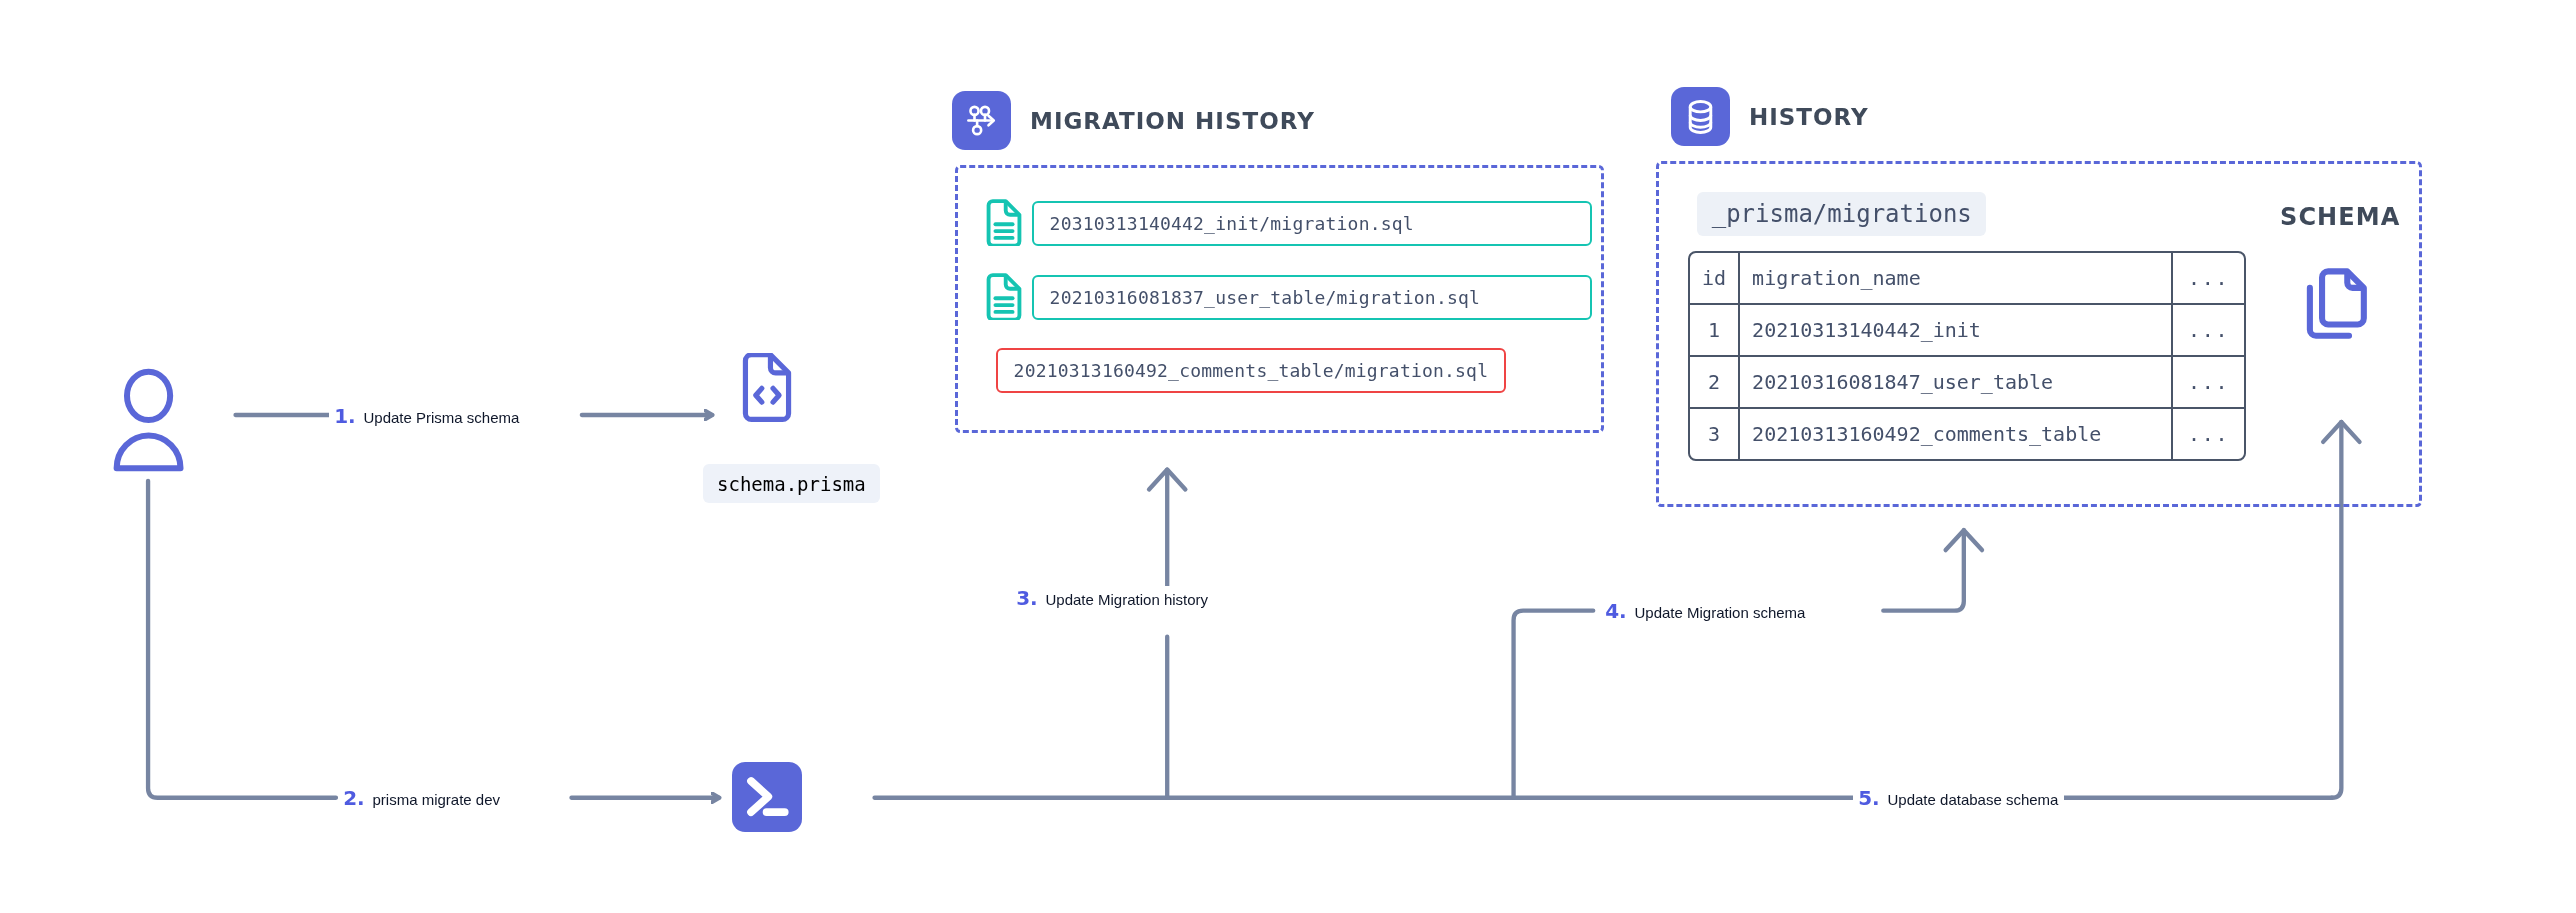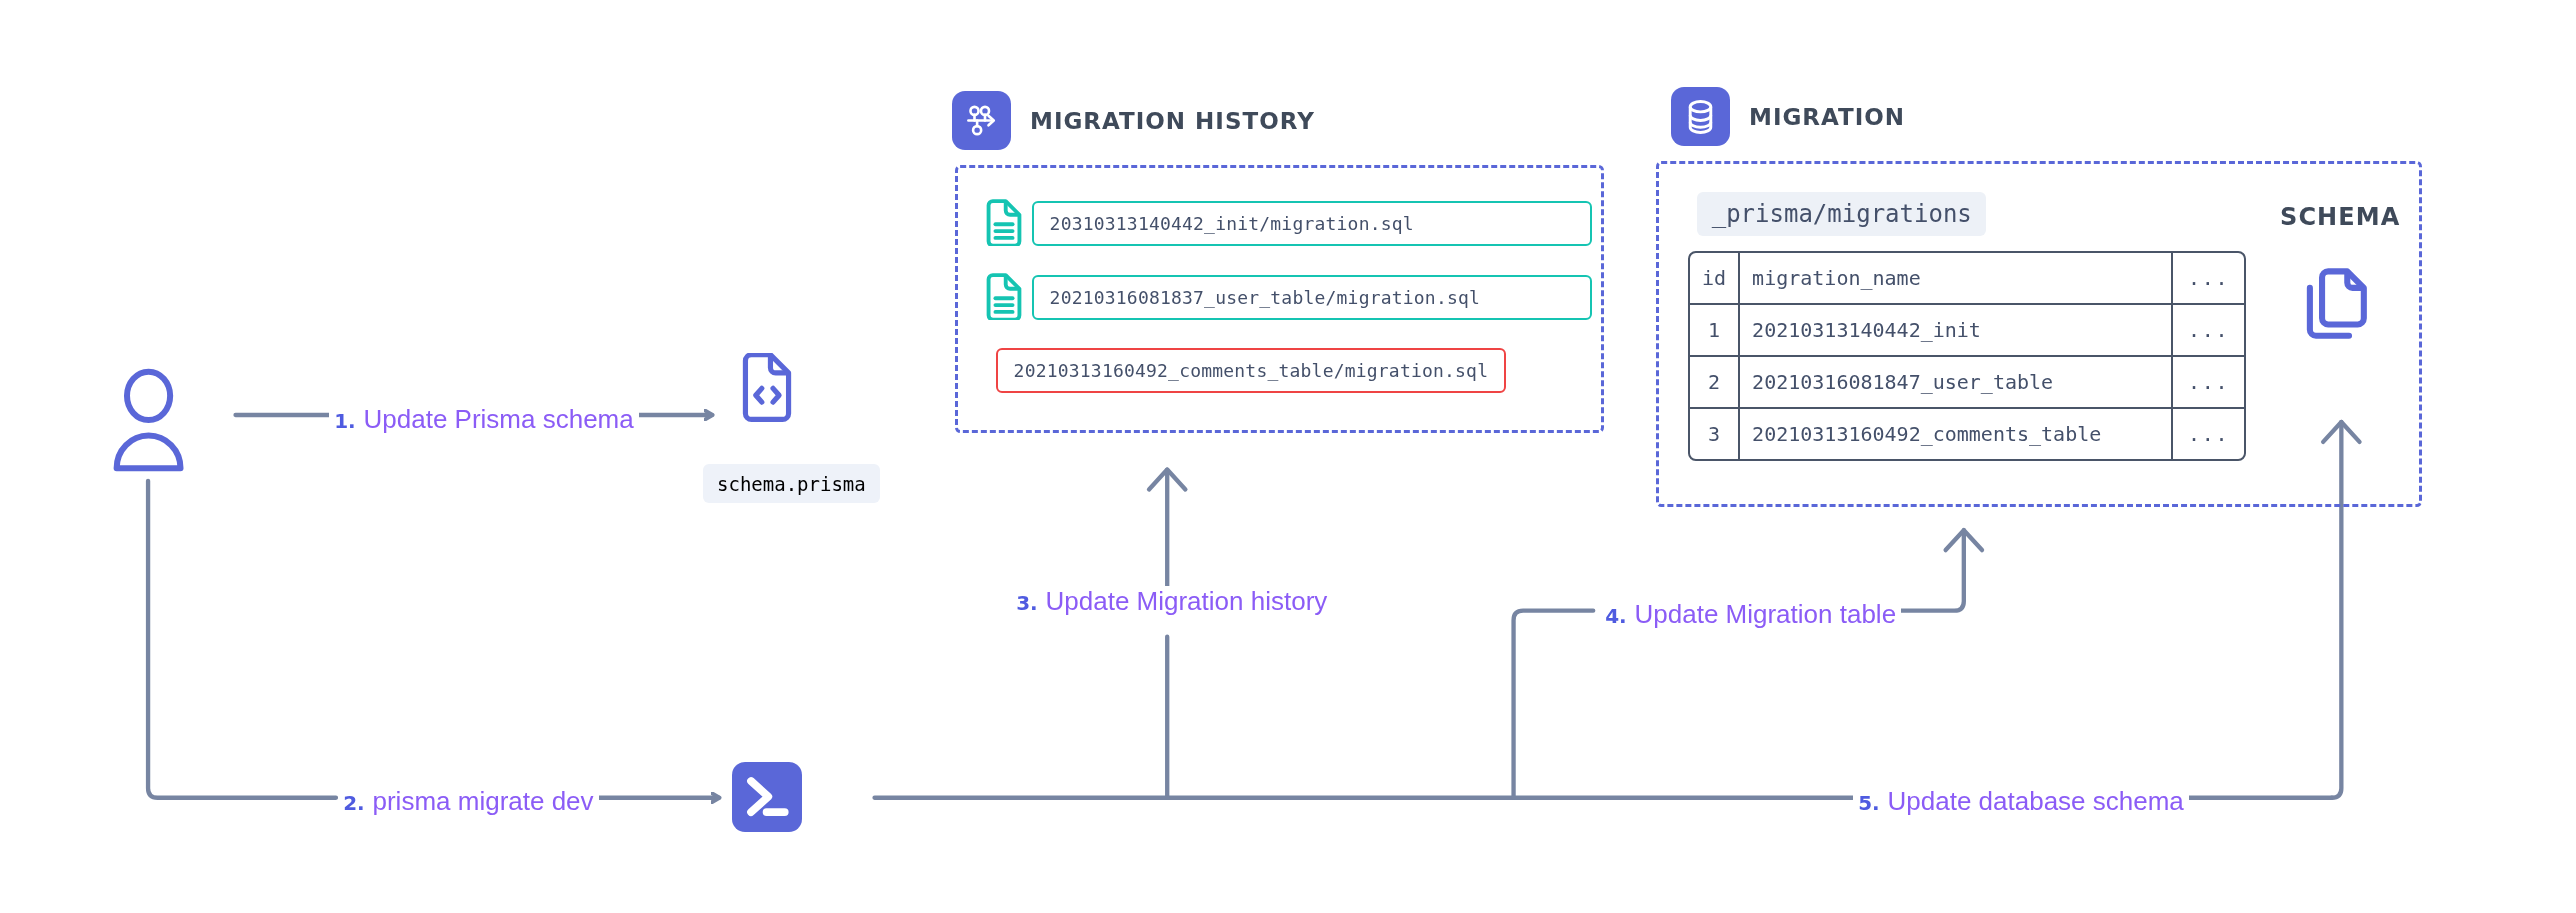--- a/index.html
+++ b/index.html
@@ -114,21 +114,21 @@
     white-space:nowrap;
     background:#ffffff;
     padding:0 5.2px;
   }
   .step-num{
     font-family:"DejaVu Sans", sans-serif;
     font-weight:bold;font-size:20px;color:#4F5BE0;
   }
   .step-text{
     font-family:"Liberation Sans", sans-serif;
-    font-size:26px;color:#8b5cf6;text-align:center;
+    font-size:15px;color:#0f172a;text-align:center;
   }
 
   
   .prisma-chip{
     position:absolute;
     background:#EEF2F9;border-radius:6px;
     padding:8.7px 14px;
     font-family:"DejaVu Sans Mono", monospace;
     font-size:19px;color:#000000;white-space:nowrap;
   }
@@ -261,21 +261,21 @@
 
   <div class="abs sec-head" style="left:1671px;top:87px;">
     <div class="sec-badge">
       <svg width="31" height="36" viewBox="0 0 36 42">
         <ellipse cx="18" cy="9" rx="12" ry="6" fill="none" stroke="#fff" stroke-width="3.4"></ellipse>
         <path d="M6 9 v24 a12 6 0 0 0 24 0 v-24" fill="none" stroke="#fff" stroke-width="3.4"></path>
         <path d="M6 19 a12 6 0 0 0 24 0" fill="none" stroke="#fff" stroke-width="3.4"></path>
         <path d="M6 27 a12 6 0 0 0 24 0" fill="none" stroke="#fff" stroke-width="3.4"></path>
       </svg>
     </div>
-    <div class="sec-title">MIGRATION</div>
+    <div class="sec-title">HISTORY</div>
   </div>
 
   <div class="dashbox" style="left:1656px;top:161px;width:766px;height:346px;"></div>
 
   <div class="abs" style="left:1697px;top:192px;">
     <span class="chip">_prisma/migrations</span>
   </div>
 
   <table class="dbtable abs" style="left:1688px;top:251px;">
     <tbody>
@@ -322,21 +322,21 @@
     <span class="step-text">prisma migrate dev</span>
   </div>
 
   <div class="step" style="left:1011px;top:586px;">
     <span class="step-num">3.</span>
     <span class="step-text">Update Migration history</span>
   </div>
 
   <div class="step" style="left:1600px;top:599px;">
     <span class="step-num">4.</span>
-    <span class="step-text">Update Migration table</span>
+    <span class="step-text">Update Migration schema</span>
   </div>
 
   <div class="step" style="left:1853px;top:786px;">
     <span class="step-num">5.</span>
     <span class="step-text">Update database schema</span>
   </div>
 
 </div>
 
 

